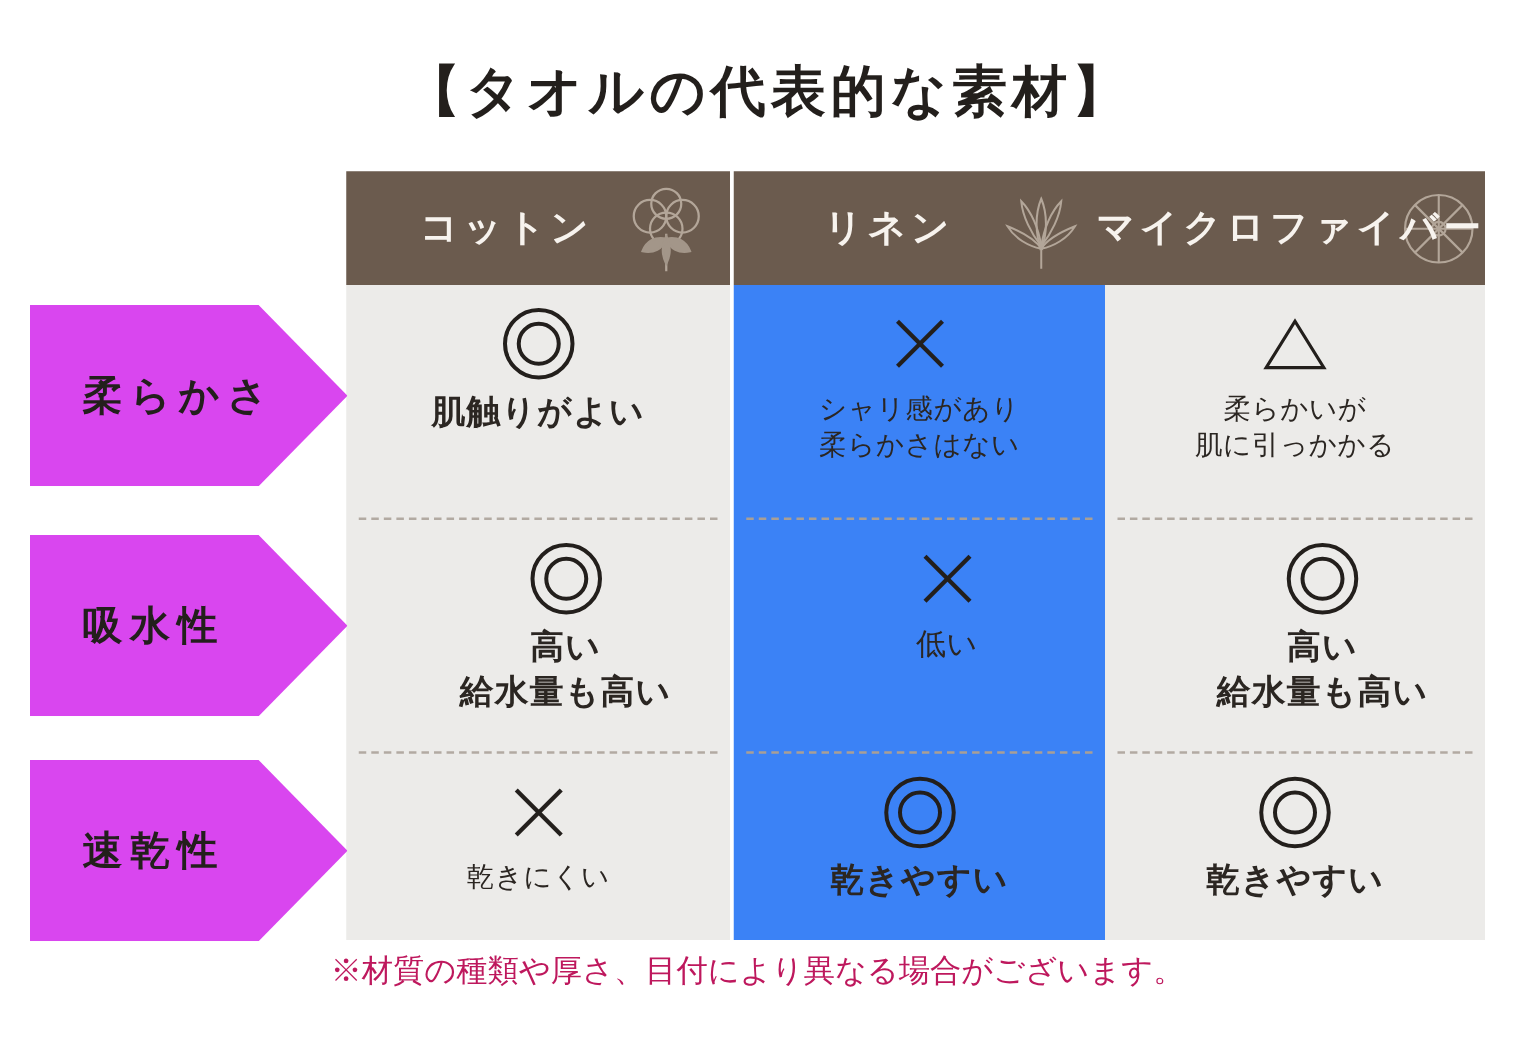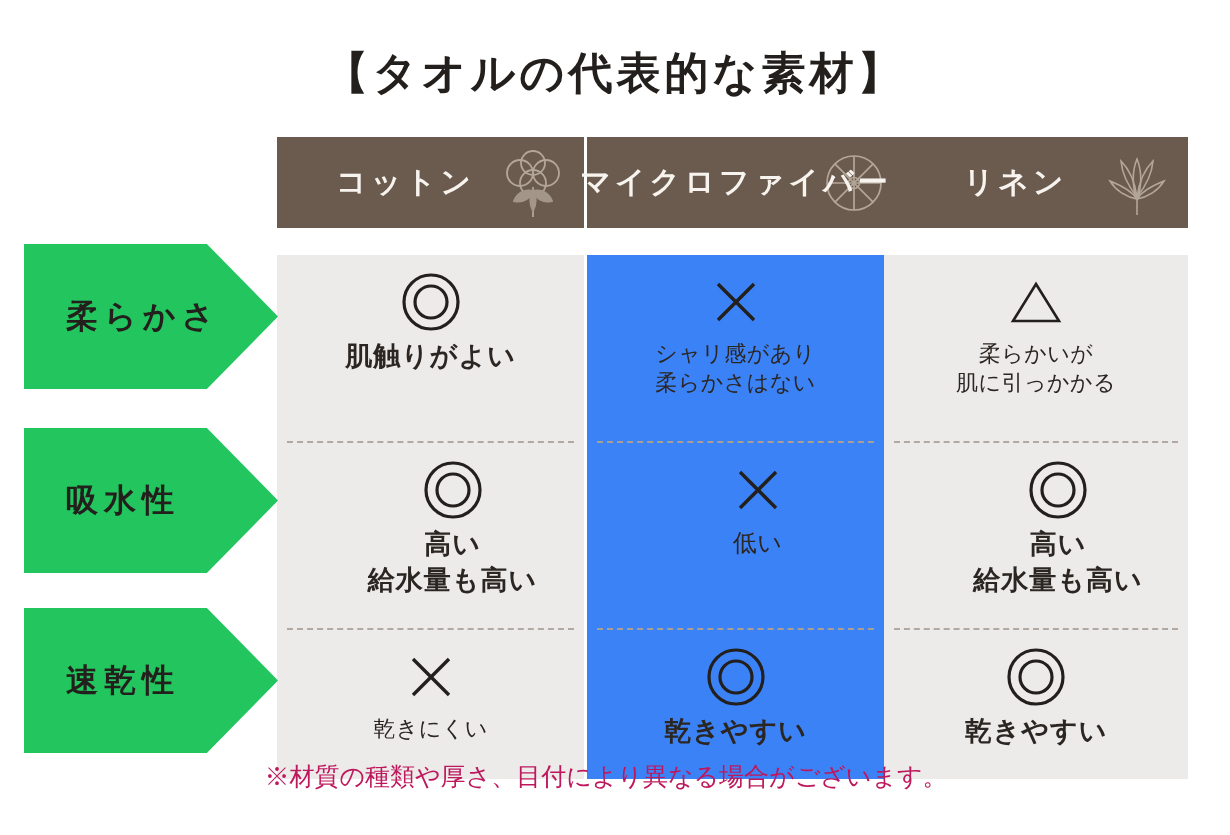--- a/index.html
+++ b/index.html
@@ -74,21 +74,20 @@
   }
   .head-cell.c1 .head-icon { right:18px; }
   .head-cell.c2 .head-icon { right:18px; }
   .head-cell.c3 .head-icon { right:4px; }
 
   
   .body-row {
     position:absolute; left:0; top:91px;
     width:914px; height:524px;
     display:flex;
-    margin-top:27px;
   }
   .col {
     position:relative;
     height:524px;
     box-sizing:border-box;
   }
   .col.c1 { width:307px; background:#ecebe9; }
   .col.spacer { width:3px; background:#ffffff; }
   .col.c2 { width:297px; background:#3b82f6; }
   .col.c3 { width:304px; background:#ecebe9; }
@@ -131,21 +130,21 @@
   }
   .cell-text.strong { font-size:27px; font-weight:bold; letter-spacing:1px; }
   .cell-text.normal { font-size:22px; font-weight:normal; letter-spacing:0.5px; }
   .cell-text.small   { font-size:24px; font-weight:normal; letter-spacing:0.5px; }
 
   
   .rowlabel {
     position:absolute;
     left:24px;
     width:254px; height:145px;
-    background:#22c55e;
+    background:#d946ef;
     clip-path:polygon(0 0, 72% 0, 100% 50%, 72% 100%, 0 100%);
     display:flex;
     align-items:center;
     justify-content:flex-start;
   }
   .rowlabel span {
     margin-left:42px;
     font-size:32px;
     font-weight:bold;
     letter-spacing:6px;
@@ -186,47 +185,47 @@
           <path d="M33 40 L33 70" stroke="#cfc3b6"></path>
           <path d="M33 44 C24 42 17 46 14 54 C23 56 30 52 33 44 Z" fill="#b9ada0" stroke="#b9ada0"></path>
           <path d="M33 44 C42 42 49 46 52 54 C43 56 36 52 33 44 Z" fill="#b9ada0" stroke="#b9ada0"></path>
           <path d="M33 42 C29 50 30 58 33 64 C36 58 37 50 33 42 Z" fill="#b9ada0" stroke="#b9ada0"></path>
         </svg>
       </span>
     </div>
 
     <div class="head-cell gap"></div>
 
+    <div class="head-cell c2">
+      <span class="head-label">リネン</span>
+      <span class="head-icon">
+        <svg viewBox="0 0 66 72" width="66" height="72" fill="none" stroke="#cfc3b6" stroke-width="1.6">
+          <path d="M33 12 C28 24 28 40 33 52 C38 40 38 24 33 12 Z"></path>
+          <path d="M33 50 C25 40 18 26 17 14 C25 22 31 36 33 50 Z"></path>
+          <path d="M33 50 C41 40 48 26 49 14 C41 22 35 36 33 50 Z"></path>
+          <path d="M33 52 C23 50 12 44 6 34 C16 38 28 44 33 52 Z"></path>
+          <path d="M33 52 C43 50 54 44 60 34 C50 38 38 44 33 52 Z"></path>
+          <path d="M33 52 L33 68"></path>
+        </svg>
+      </span>
+    </div>
+
     <div class="head-cell c3">
       <span class="head-label">マイクロファイバー</span>
       <span class="head-icon">
         <svg viewBox="0 0 66 72" width="66" height="72" fill="none" stroke="#cfc3b6" stroke-width="1.7">
           <circle cx="33" cy="36" r="27"></circle>
           <path d="M33 9 L33 63"></path>
           <path d="M6 36 L60 36"></path>
           <path d="M13.9 16.9 L52.1 55.1"></path>
           <path d="M52.1 16.9 L13.9 55.1"></path>
           <circle cx="33" cy="36" r="5.5"></circle>
         </svg>
       </span>
     </div>
-
-    <div class="head-cell c2">
-      <span class="head-label">リネン</span>
-      <span class="head-icon">
-        <svg viewBox="0 0 66 72" width="66" height="72" fill="none" stroke="#cfc3b6" stroke-width="1.6">
-          <path d="M33 12 C28 24 28 40 33 52 C38 40 38 24 33 12 Z"></path>
-          <path d="M33 50 C25 40 18 26 17 14 C25 22 31 36 33 50 Z"></path>
-          <path d="M33 50 C41 40 48 26 49 14 C41 22 35 36 33 50 Z"></path>
-          <path d="M33 52 C23 50 12 44 6 34 C16 38 28 44 33 52 Z"></path>
-          <path d="M33 52 C43 50 54 44 60 34 C50 38 38 44 33 52 Z"></path>
-          <path d="M33 52 L33 68"></path>
-        </svg>
-      </span>
-    </div>
   </div>
 
   <div class="body-row">
 
     <div class="col c1">
       <div class="cell r1">
         <div class="mark">
           <svg viewBox="0 0 62 62" width="62" height="62" fill="none" stroke="#231f1c" stroke-width="3.2">
             <circle cx="31" cy="31" r="27"></circle>
               <circle cx="31" cy="31" r="16"></circle>

